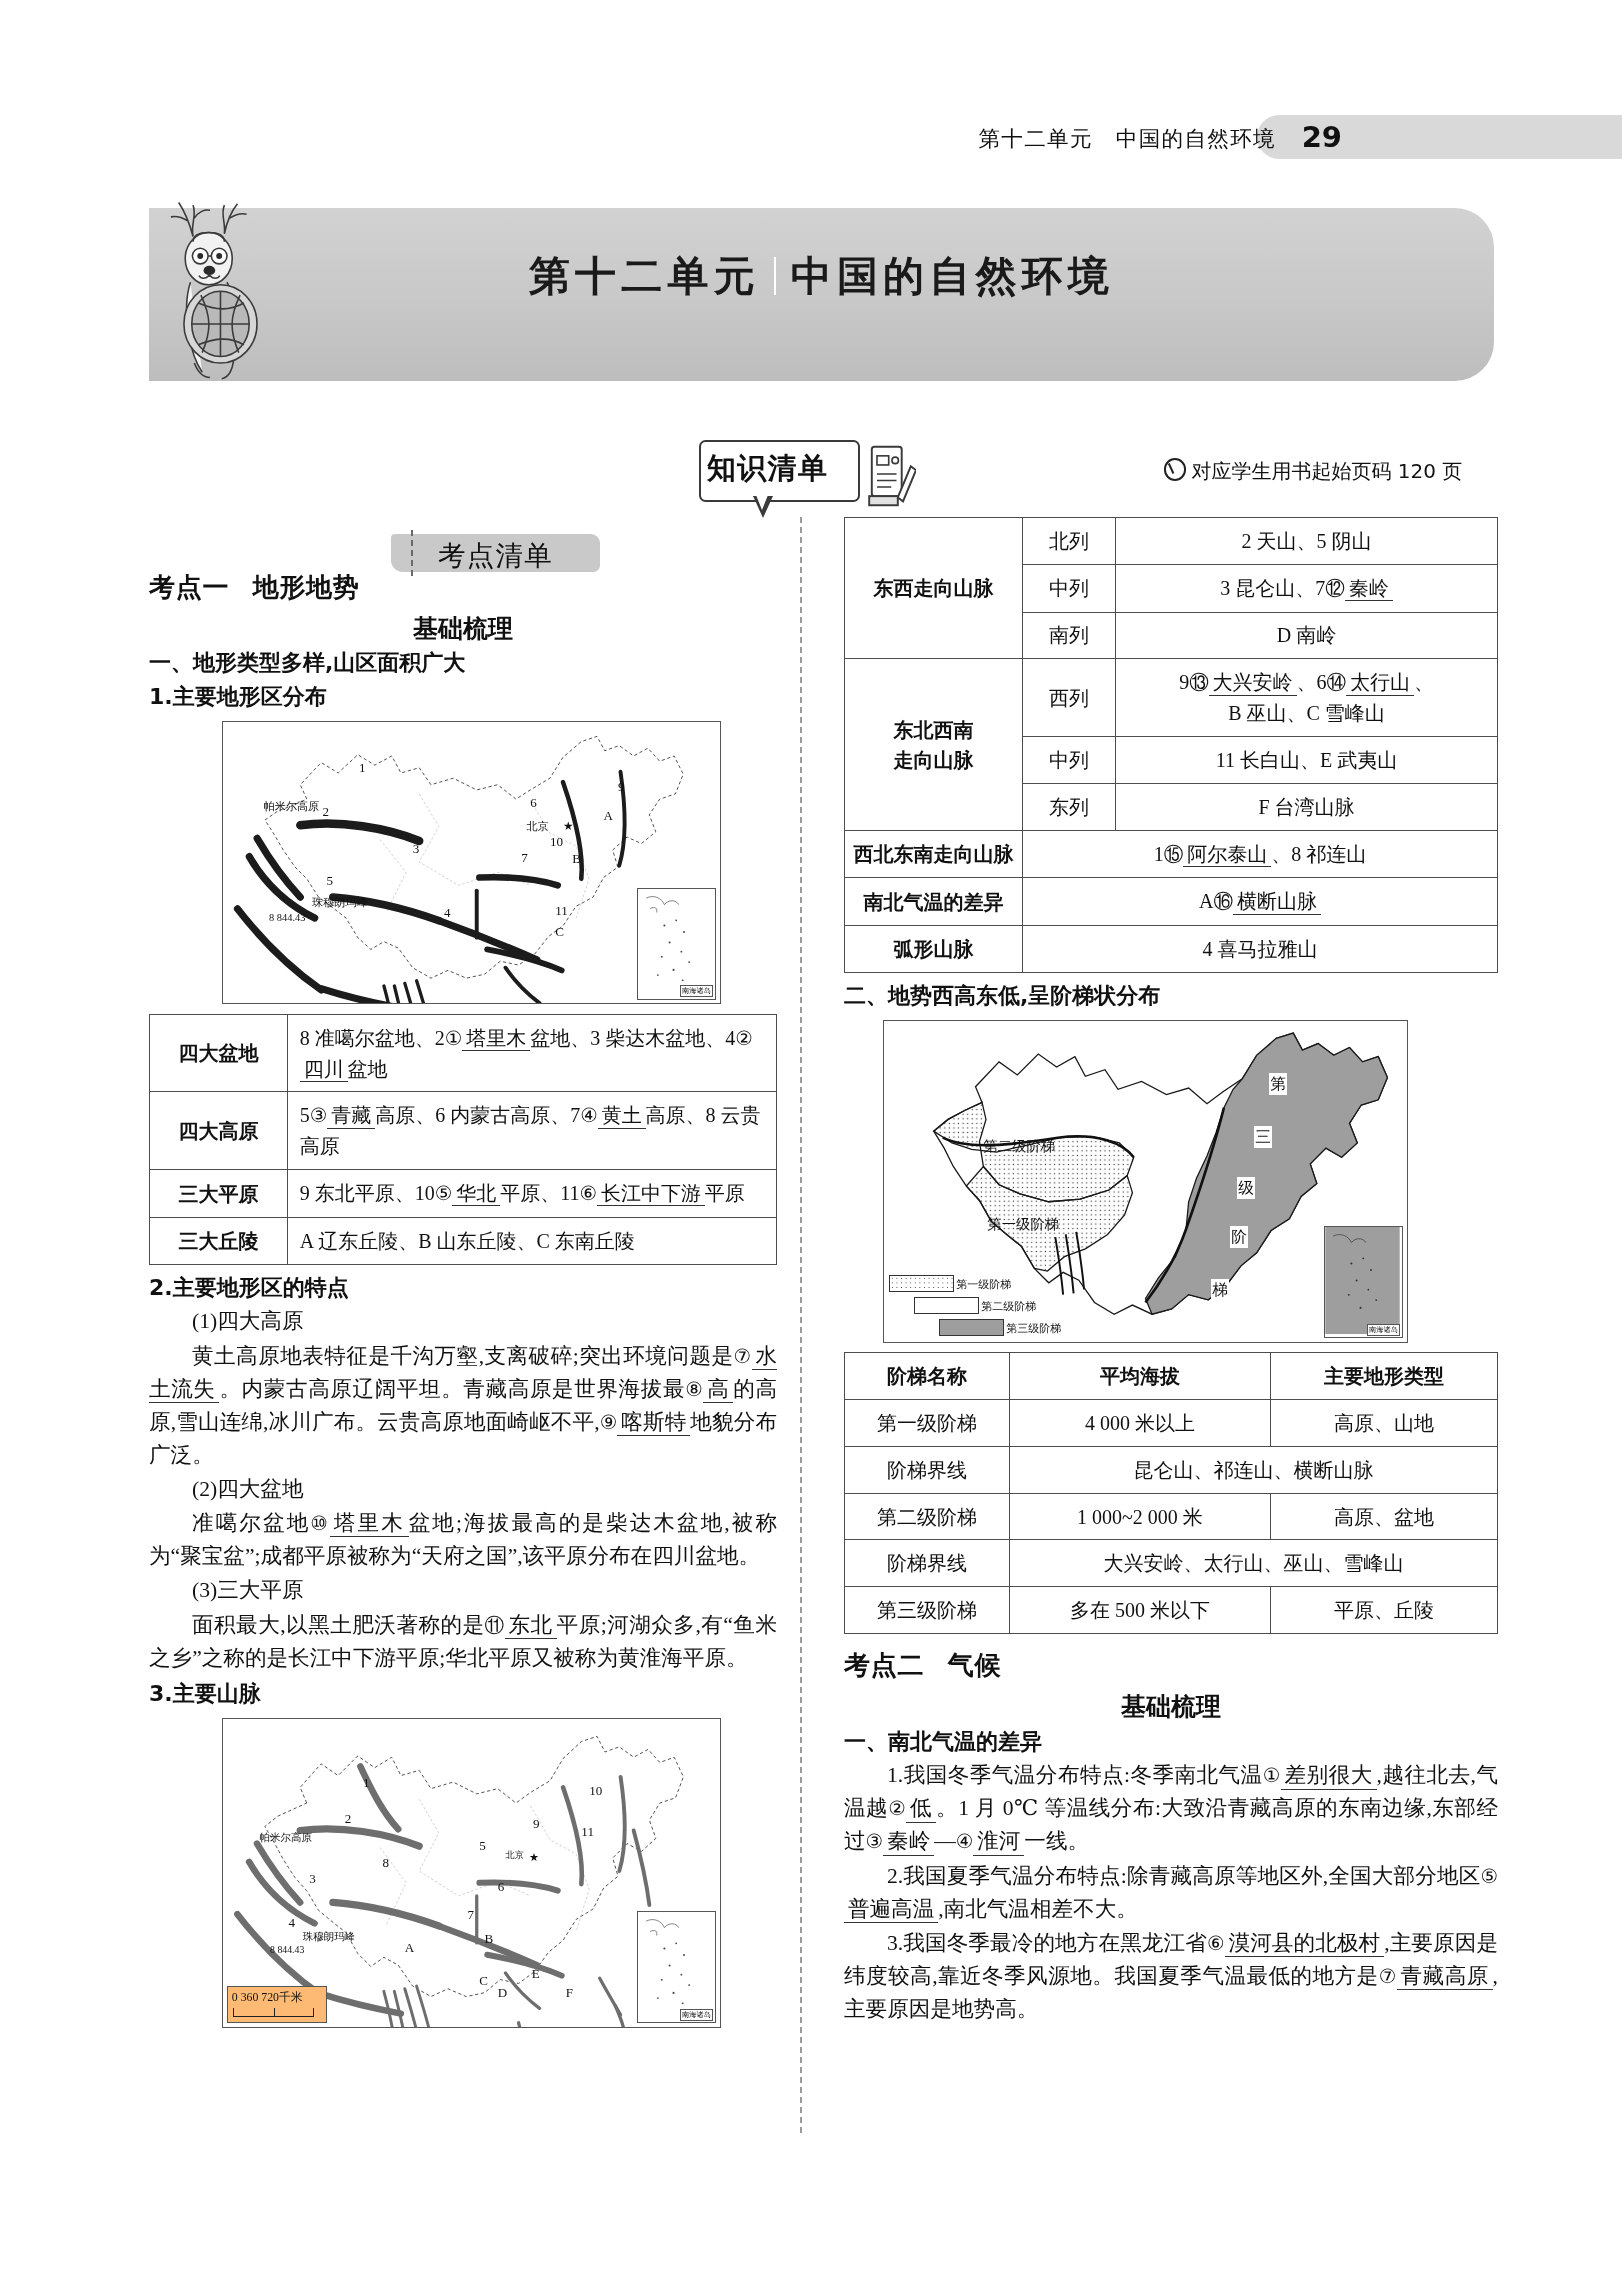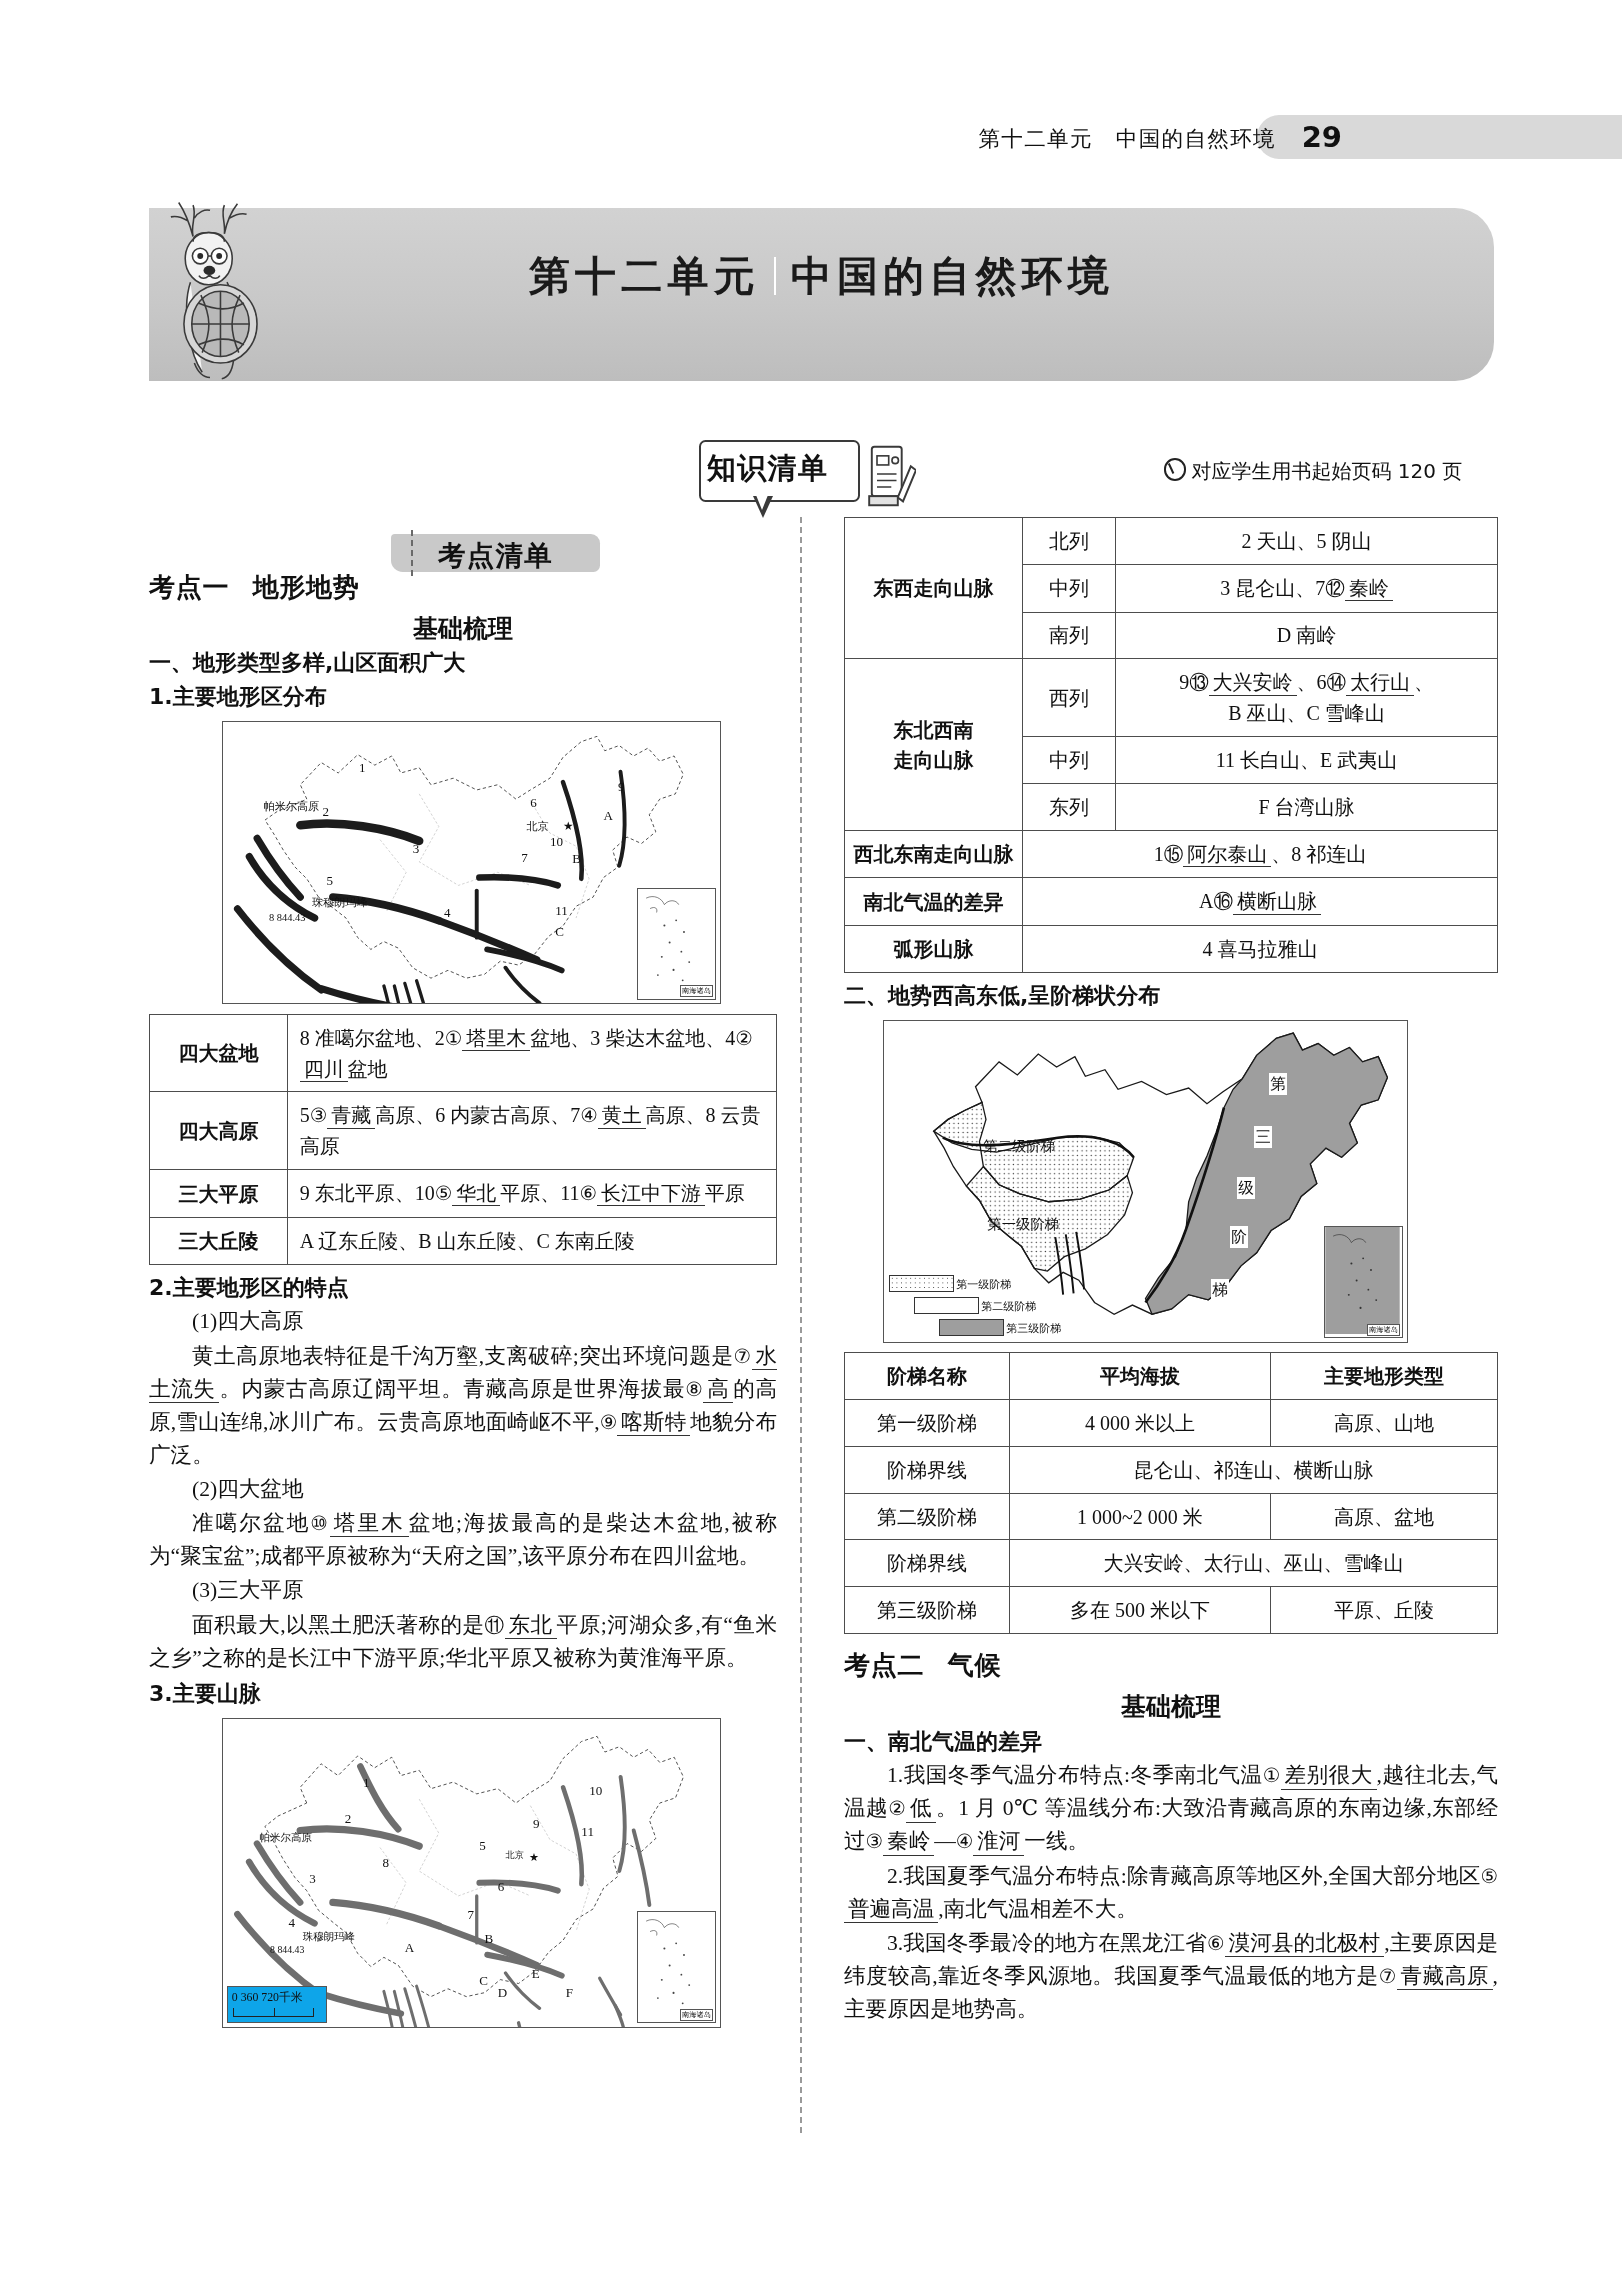--- a/index.html
+++ b/index.html
@@ -55,21 +55,21 @@
   .colL{position:absolute;left:149px;top:497px;width:628px;}
   .colR{position:absolute;left:844px;top:517px;width:654px;}
 
   
   .kaodian-badge{position:absolute;left:391px;top:530px;width:209px;height:46px;}
   .kaodian-badge .brush{position:absolute;left:0;top:3.9px;width:209px;height:38px;
       background:#c9c9c9;border-radius:3.9px 9.2px 6.5px 11.8px;}
   .kaodian-badge .dash{position:absolute;left:19.6px;top:0;height:46px;
       border-left:2px dashed #6a6a6a;}
   .kaodian-badge .txt{position:absolute;left:0;top:7.9px;width:209px;text-align:center;
-      font-size:27.5px;font-weight:bold;letter-spacing:1.3px;
+      font-size:27.5px;font-weight:normal;letter-spacing:1.3px;
       font-family:"DejaVu Sans","Liberation Sans",sans-serif;}
 
   
   .kp-head{font-size:26px;font-weight:bold;letter-spacing:0.7px;margin:0 0 6.5px 0;
       font-family:"DejaVu Sans","Liberation Sans",sans-serif;}
   .kp-head .gap{display:inline-block;width:23.6px;}
   .jc{text-align:center;font-size:25px;font-weight:bold;margin:5.2px 0 3.9px 0;
       font-family:"DejaVu Sans","Liberation Sans",sans-serif;}
   .h2{font-size:22px;font-weight:bold;margin:3.9px 0 2.6px 0;letter-spacing:0px;
       font-family:"DejaVu Sans","Liberation Sans",sans-serif;}
@@ -90,21 +90,21 @@
   .tbl-title{font-size:22px;font-weight:bold;margin:9.2px 0 5.2px 0;
       font-family:"DejaVu Sans","Liberation Sans",sans-serif;}
 
   
   .mapbox{position:relative;border:1.3px solid #555;background:#fff;margin:9.2px auto;}
   .inset{position:absolute;right:3.9px;bottom:3.9px;width:77px;height:110px;
       border:1.3px solid #555;background:#fff;}
   .inset .cap{position:absolute;right:2px;bottom:1.3px;font-size:7.2px;border:0.7px solid #555;
       padding:0 1.3px;background:#fff;}
   .scalebar{position:absolute;left:3.9px;bottom:3.9px;width:98px;height:35px;
-      border:1.3px solid #555;background:#0ea5e9;text-align:center;}
+      border:1.3px solid #555;background:#fdba74;text-align:center;}
   .scalebar .t{position:absolute;left:3.9px;top:2.6px;font-size:11.8px;white-space:nowrap;}
   .scalebar .b{position:absolute;left:5.2px;top:21px;width:79px;height:7.9px;
       border:1.3px solid #222;border-top:none;}
   .scalebar .b::after{content:"";position:absolute;left:50%;top:0;width:1.3px;height:7.9px;background:#222;}
   .legend3{position:absolute;left:5.2px;bottom:3.9px;width:196px;height:63px;font-size:11px;}
   .lgrow{position:absolute;height:17px;}
   .lgbox{position:absolute;width:63px;height:14.4px;border:1.3px solid #333;}
   .lgtxt{position:absolute;left:67px;top:1.3px;white-space:nowrap;}
   .dotfill{background-image:radial-gradient(#444 0.7px, transparent 0.8px);
       background-size:4.6px 4.6px;}

